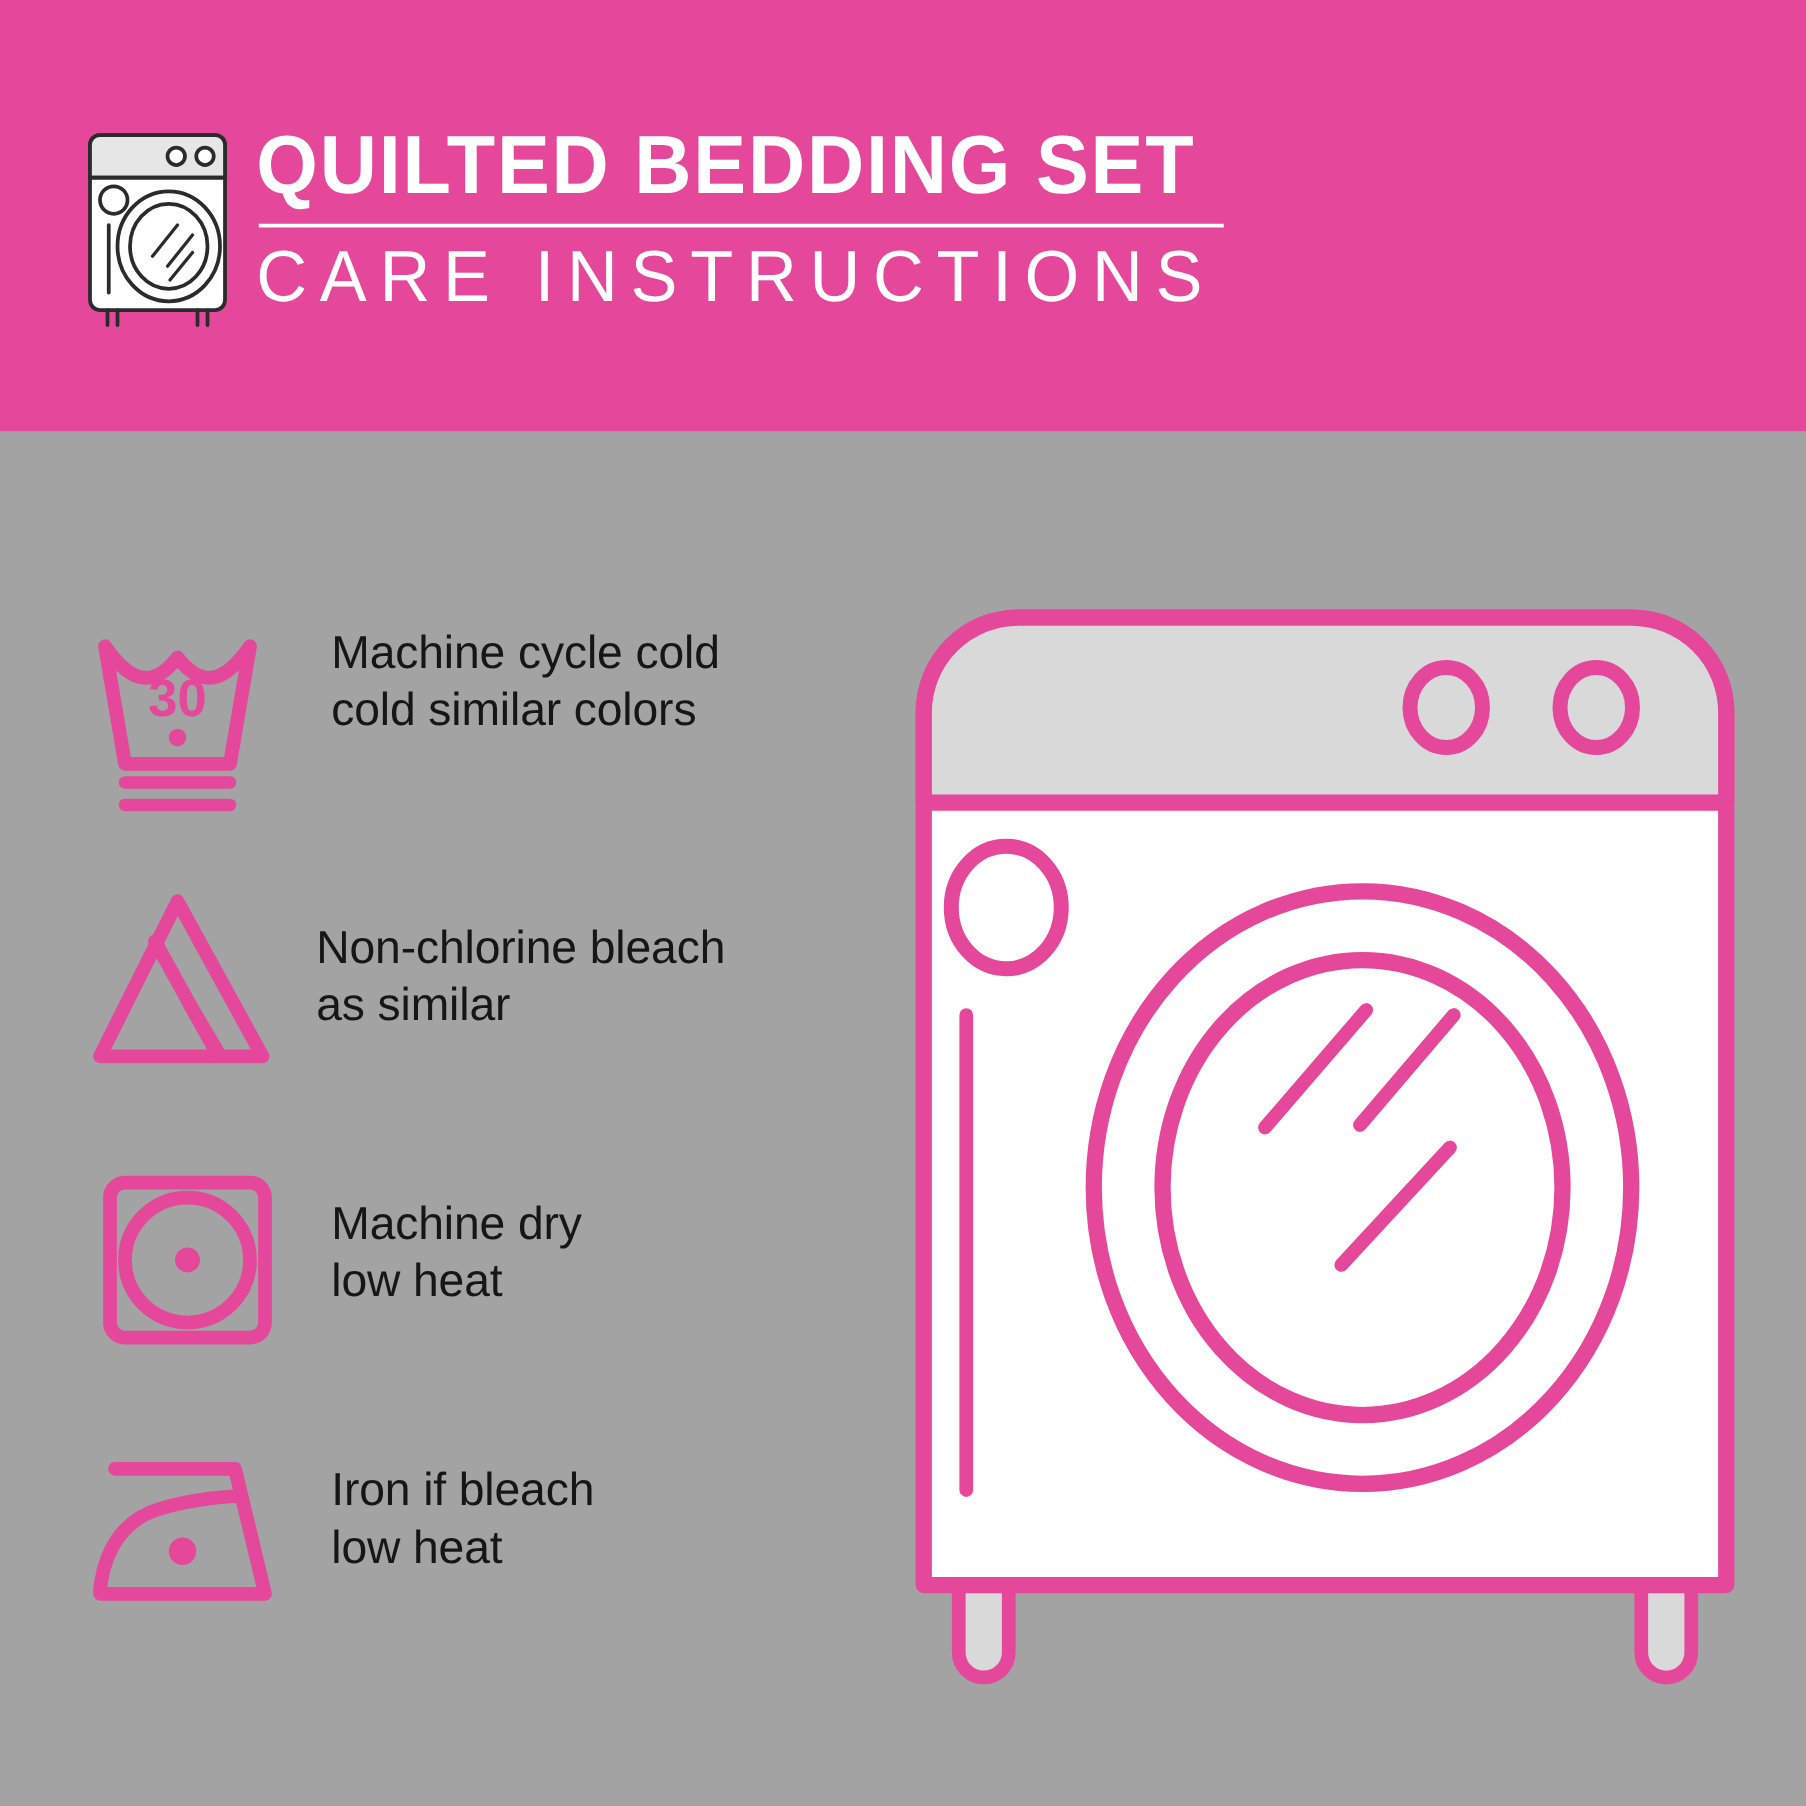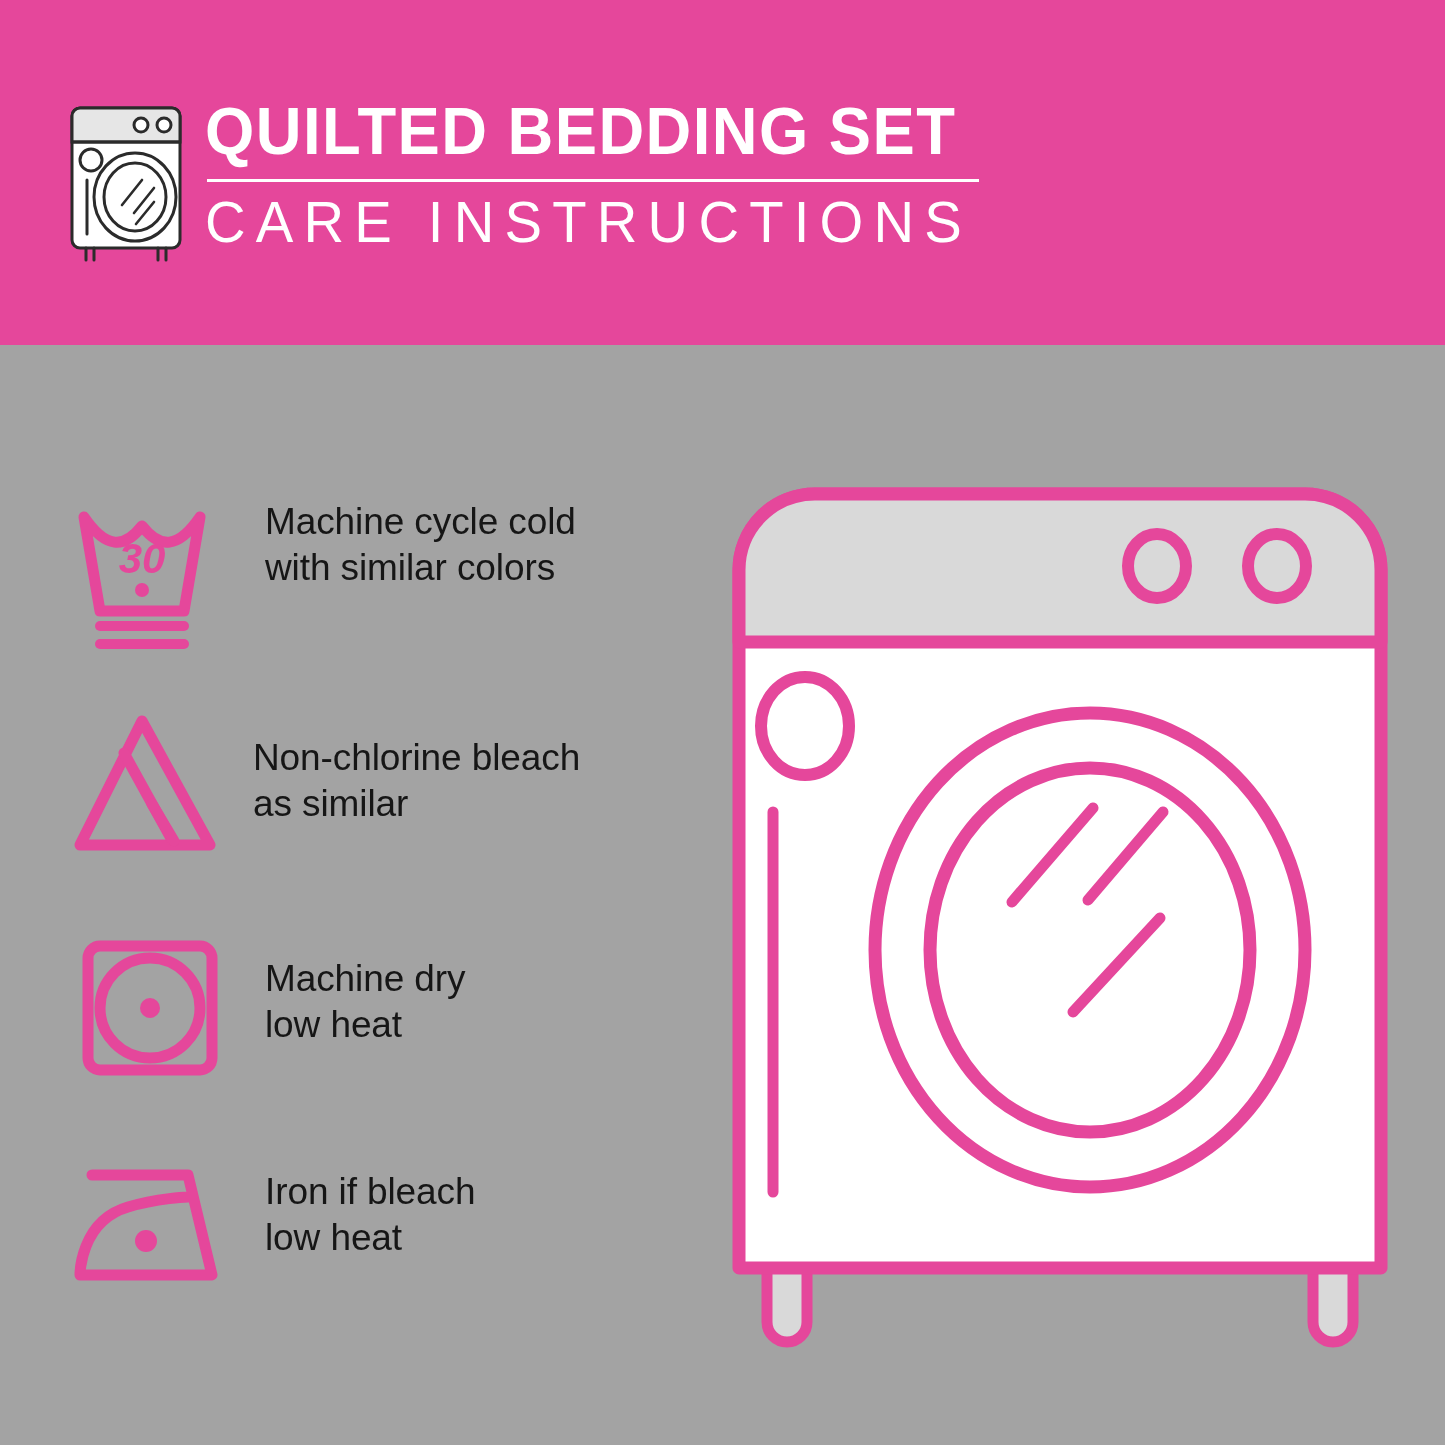--- a/index.html
+++ b/index.html
@@ -82,21 +82,20 @@
   .care-row.r3 { top: 800px; }
 
   .care-symbol {
     width: 175px;
     min-width: 175px;
     height: 160px;
     margin-left: 62px;
     display: flex;
     align-items: center;
     justify-content: center;
-    font-style: italic;
   }
   .care-text {
     margin-left: 28px;
     font-size: 37px;
     line-height: 1.25;
     color: #161616;
     letter-spacing: -0.1px;
     padding-top: 6px;
   }
   .care-row.r0 .care-text { padding-top: 4px; }
@@ -164,21 +163,21 @@
 
           <line x1="38" y1="131" x2="122" y2="131" stroke="#e5479b" stroke-width="10" stroke-linecap="round"></line>
           <line x1="38" y1="149" x2="122" y2="149" stroke="#e5479b" stroke-width="10" stroke-linecap="round"></line>
 
           <text x="80" y="78" font-family="'Liberation Sans', sans-serif" font-size="42" font-weight="700" fill="#e5479b" text-anchor="middle">30</text>
           <circle cx="80" cy="95" r="7" fill="#e5479b"></circle>
         </svg>
       </div>
       <div class="care-text">
         <div>Machine cycle cold</div>
-        <div>with similar colors</div>
+        <div>cold similar colors</div>
       </div>
     </div>
 
     <div class="care-row r1">
       <div class="care-symbol">
         <svg viewBox="0 0 175 160" width="175" height="160">
           <path d="M80 18 L148 142 L18 142 Z" fill="none" stroke="#e5479b" stroke-width="11" stroke-linejoin="round"></path>
           <line x1="62" y1="50" x2="110" y2="137" stroke="#e5479b" stroke-width="11" stroke-linecap="round"></line>
           <line x1="90" y1="101" x2="112" y2="138" stroke="#e5479b" stroke-width="11" stroke-linecap="round"></line>
         </svg>

